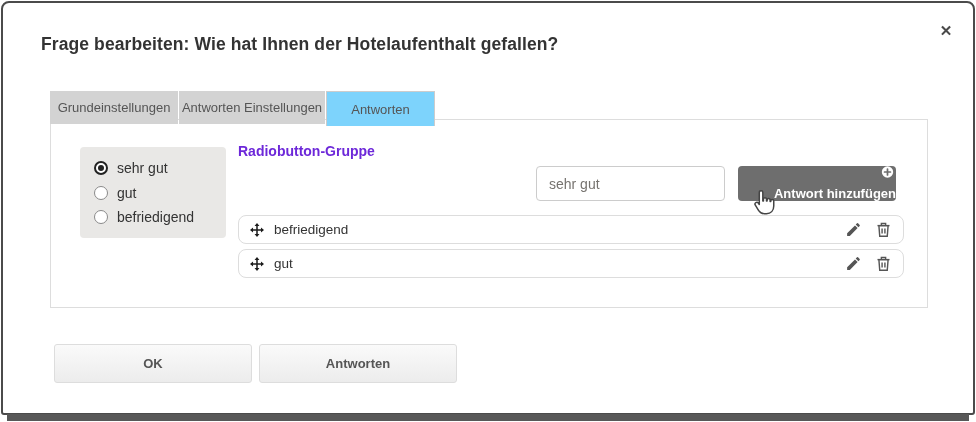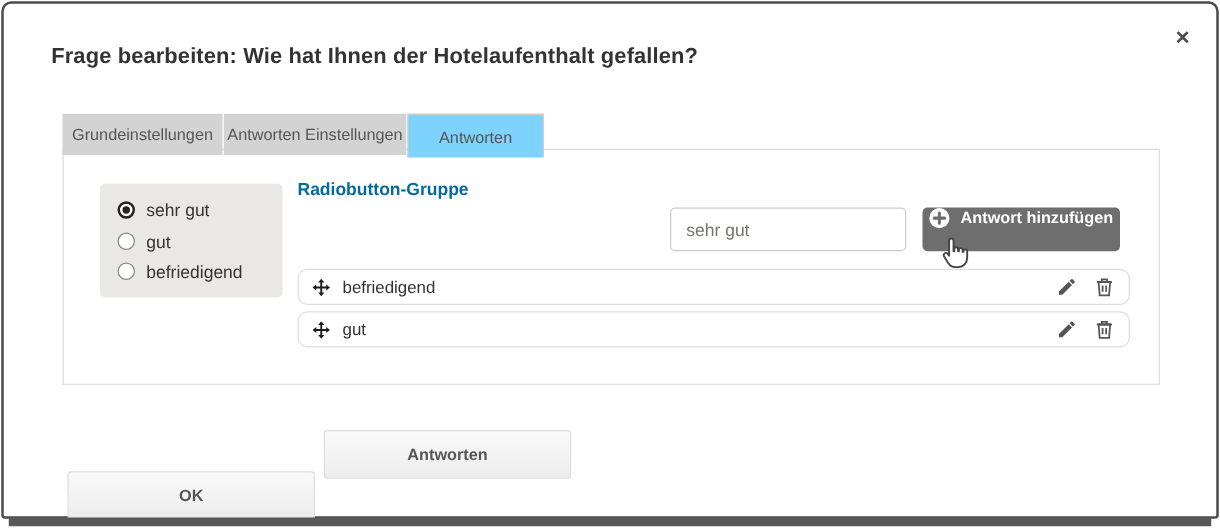--- a/index.html
+++ b/index.html
@@ -26,47 +26,47 @@
            border:1px solid #ddd; background:#fff; z-index:2; }
 
   .preview-box { position:absolute; left:29px; top:27px; width:146px; height:91px;
                  background:#e9e8e6; border-radius:4px; padding:13px 14px; display:flex; flex-direction:column; justify-content:space-between; }
   .radio-row { display:flex; align-items:center; gap:9px; }
   .radio-circle { width:14px; height:14px; border-radius:50%; background:#fff; border:1px solid #8a8a8a; position:relative; flex:0 0 auto; }
   .radio-circle.checked { border:2px solid #222; }
   .radio-circle.checked::after { content:""; position:absolute; left:2px; top:2px; width:6px; height:6px; border-radius:50%; background:#222; }
   .radio-label { font-size:14px; color:#333; }
 
-  .group-label { position:absolute; left:187px; top:23px; font-size:14px; font-weight:bold; color:#0369a1; }
+  .group-label { position:absolute; left:187px; top:23px; font-size:14px; font-weight:bold; color:#6d28d9; }
 
   .answer-input { position:absolute; left:485px; top:46px; width:189px; height:35px;
                   border:1px solid #ccc; border-radius:4px; font-family:"Liberation Sans",sans-serif;
                   font-size:14px; color:#76736f; padding:0 12px; outline:none; }
 
   .add-btn { position:absolute; left:687px; top:46px; width:158px; height:35px; background:#6e6e6e;
              border:none; border-radius:4px; color:#fff; font-weight:bold; font-size:13px;
-             display:flex; align-items:flex-start; justify-content:center; gap:8px; cursor:pointer;
-             font-family:"Liberation Sans",sans-serif; }
+             display:flex; align-items:flex-end; justify-content:center; gap:8px; cursor:pointer;
+             font-family:"Liberation Sans",sans-serif;flex-direction:column; }
 
   .hand-cursor { position:absolute; left:700px; top:68px; width:26px; height:30px; z-index:6; pointer-events:none; }
 
   .answer-row { position:absolute; left:187px; width:666px; height:29px; border:1px solid #ddd;
                 border-radius:8px; background:#fff; display:flex; align-items:center; padding:0 11px; }
   .answer-row.row-0 { top:95px; }
   .answer-row.row-1 { top:129px; }
   .answer-row .move-handle { width:14px; height:14px; flex:0 0 auto; cursor:move; }
   .answer-row .answer-text { font-size:13.5px; color:#333; margin-left:10px; flex:1 1 auto; }
   .answer-row .edit-btn, .answer-row .delete-btn { width:17px; height:17px; cursor:pointer; flex:0 0 auto; }
   .answer-row .edit-btn { margin-right:13px; }
 
   .footer-btn { position:absolute; top:341px; width:198px; height:39px;
                 background:linear-gradient(#fafafa,#ececec); border:1px solid #ddd; border-radius:3px;
                 color:#555; font-weight:bold; font-size:13px; cursor:pointer;
                 font-family:"Liberation Sans",sans-serif; }
-  .ok-btn { left:51px;margin-top:33px; }
+  .ok-btn { left:51px; }
   .cancel-btn { left:256px; }
 </style>
 </head>
 <body>
 
 <div class="stage">
   <div class="backdrop-bar"></div>
 
   <div class="modal">
 

